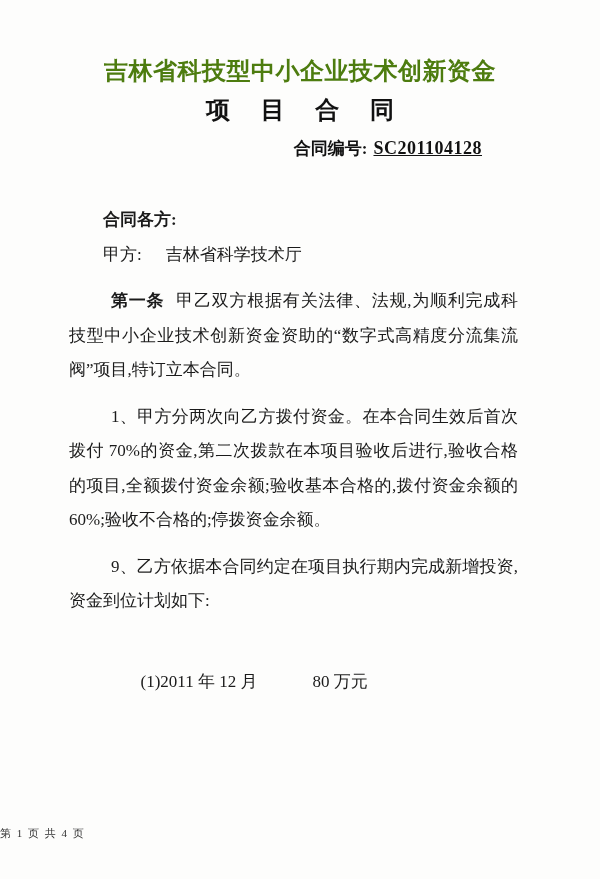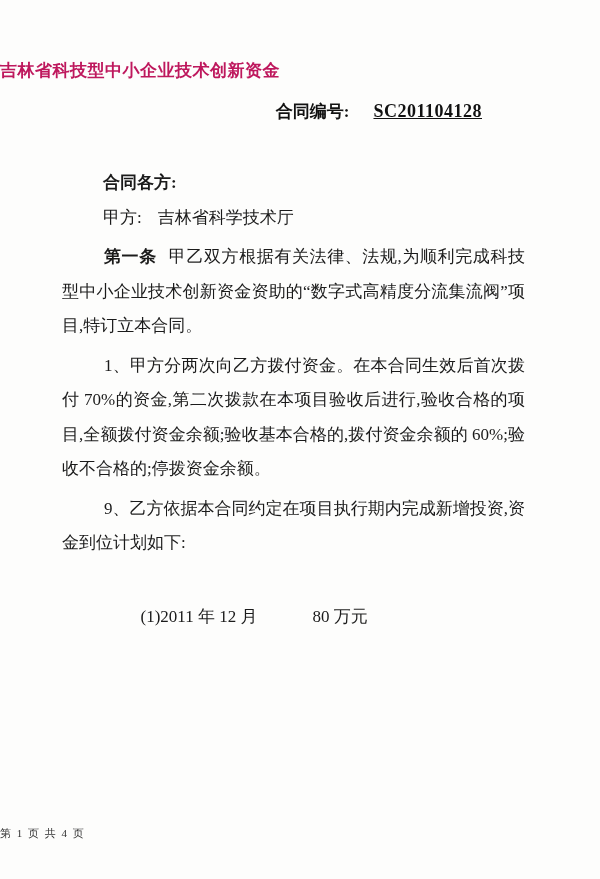--- a/index.html
+++ b/index.html
@@ -11,26 +11,27 @@
     margin:0 auto;
     background:#fdfdfc;
     color:#1b1b1b;
     font-family:"Liberation Serif", serif;
     overflow:hidden;
     box-sizing:border-box;
     padding-top:54px;
   }
 
   .title1 {
+    text-align:center;
     font-family:"Liberation Sans", sans-serif;
     font-weight:bold;
-    font-size:17px;
+    font-size:24px;
     line-height:34px;
     letter-spacing:0.5px;
-    color:#be185d;
+    color:#4d7c0f;
   }
   .title2 {
     text-align:center;
     font-family:"Liberation Sans", sans-serif;
     font-weight:bold;
     font-size:24px;
     line-height:30px;
     margin-top:7px;
     letter-spacing:12px;
     text-indent:12px;
@@ -45,41 +46,41 @@
     line-height:24px;
     font-weight:bold;
     color:#111;
   }
   .contract-no-value {
     font-family:"Liberation Serif", serif;
     font-weight:bold;
     font-size:18px;
     letter-spacing:0.5px;
     text-decoration:underline;
-    margin-left:24px;
+    margin-left:6px;
   }
 
   .body {
     margin-top:42px;
     padding-left:57px;
     padding-right:70px;
     font-size:17px;
     line-height:34.5px;
     text-align:justify;
     color:#1b1b1b;
   }
 
   .parties-heading {
     padding-left:46px;
     font-weight:bold;
   }
   .party-row { padding-left:46px; }
-  .party-name { margin-left:16px; }
+  .party-name { margin-left:24px; }
 
-  .para { margin:5px; text-indent:42px; }
+  .para { margin:12px; text-indent:42px; }
   .clause-label { font-weight:bold; margin-right:12px; }
 
   .schedule-row { padding-left:58px; white-space:pre; }
   .schedule-row + .schedule-row { margin-top:3px; }
   .schedule-date { display:inline-block; width:172px; }
   .schedule-amount { }
 
   .page-footer {
     position:absolute;
     left:0; right:0;
@@ -90,20 +91,21 @@
     color:#333;
   }
 </style>
 </head>
 <body>
 
 <div class="sheet">
 
   <div class="title1">吉林省科技型中小企业技术创新资金</div>
 
+  <div class="title2">项 目 合 同</div>
 
   <div class="contract-no-row">
     <span class="contract-no-label">合同编号:</span><span class="contract-no-value">SC201104128</span>
   </div>
 
   <div class="body">
 
     <div class="parties-heading">合同各方:</div>
 
     <div class="party-row">

